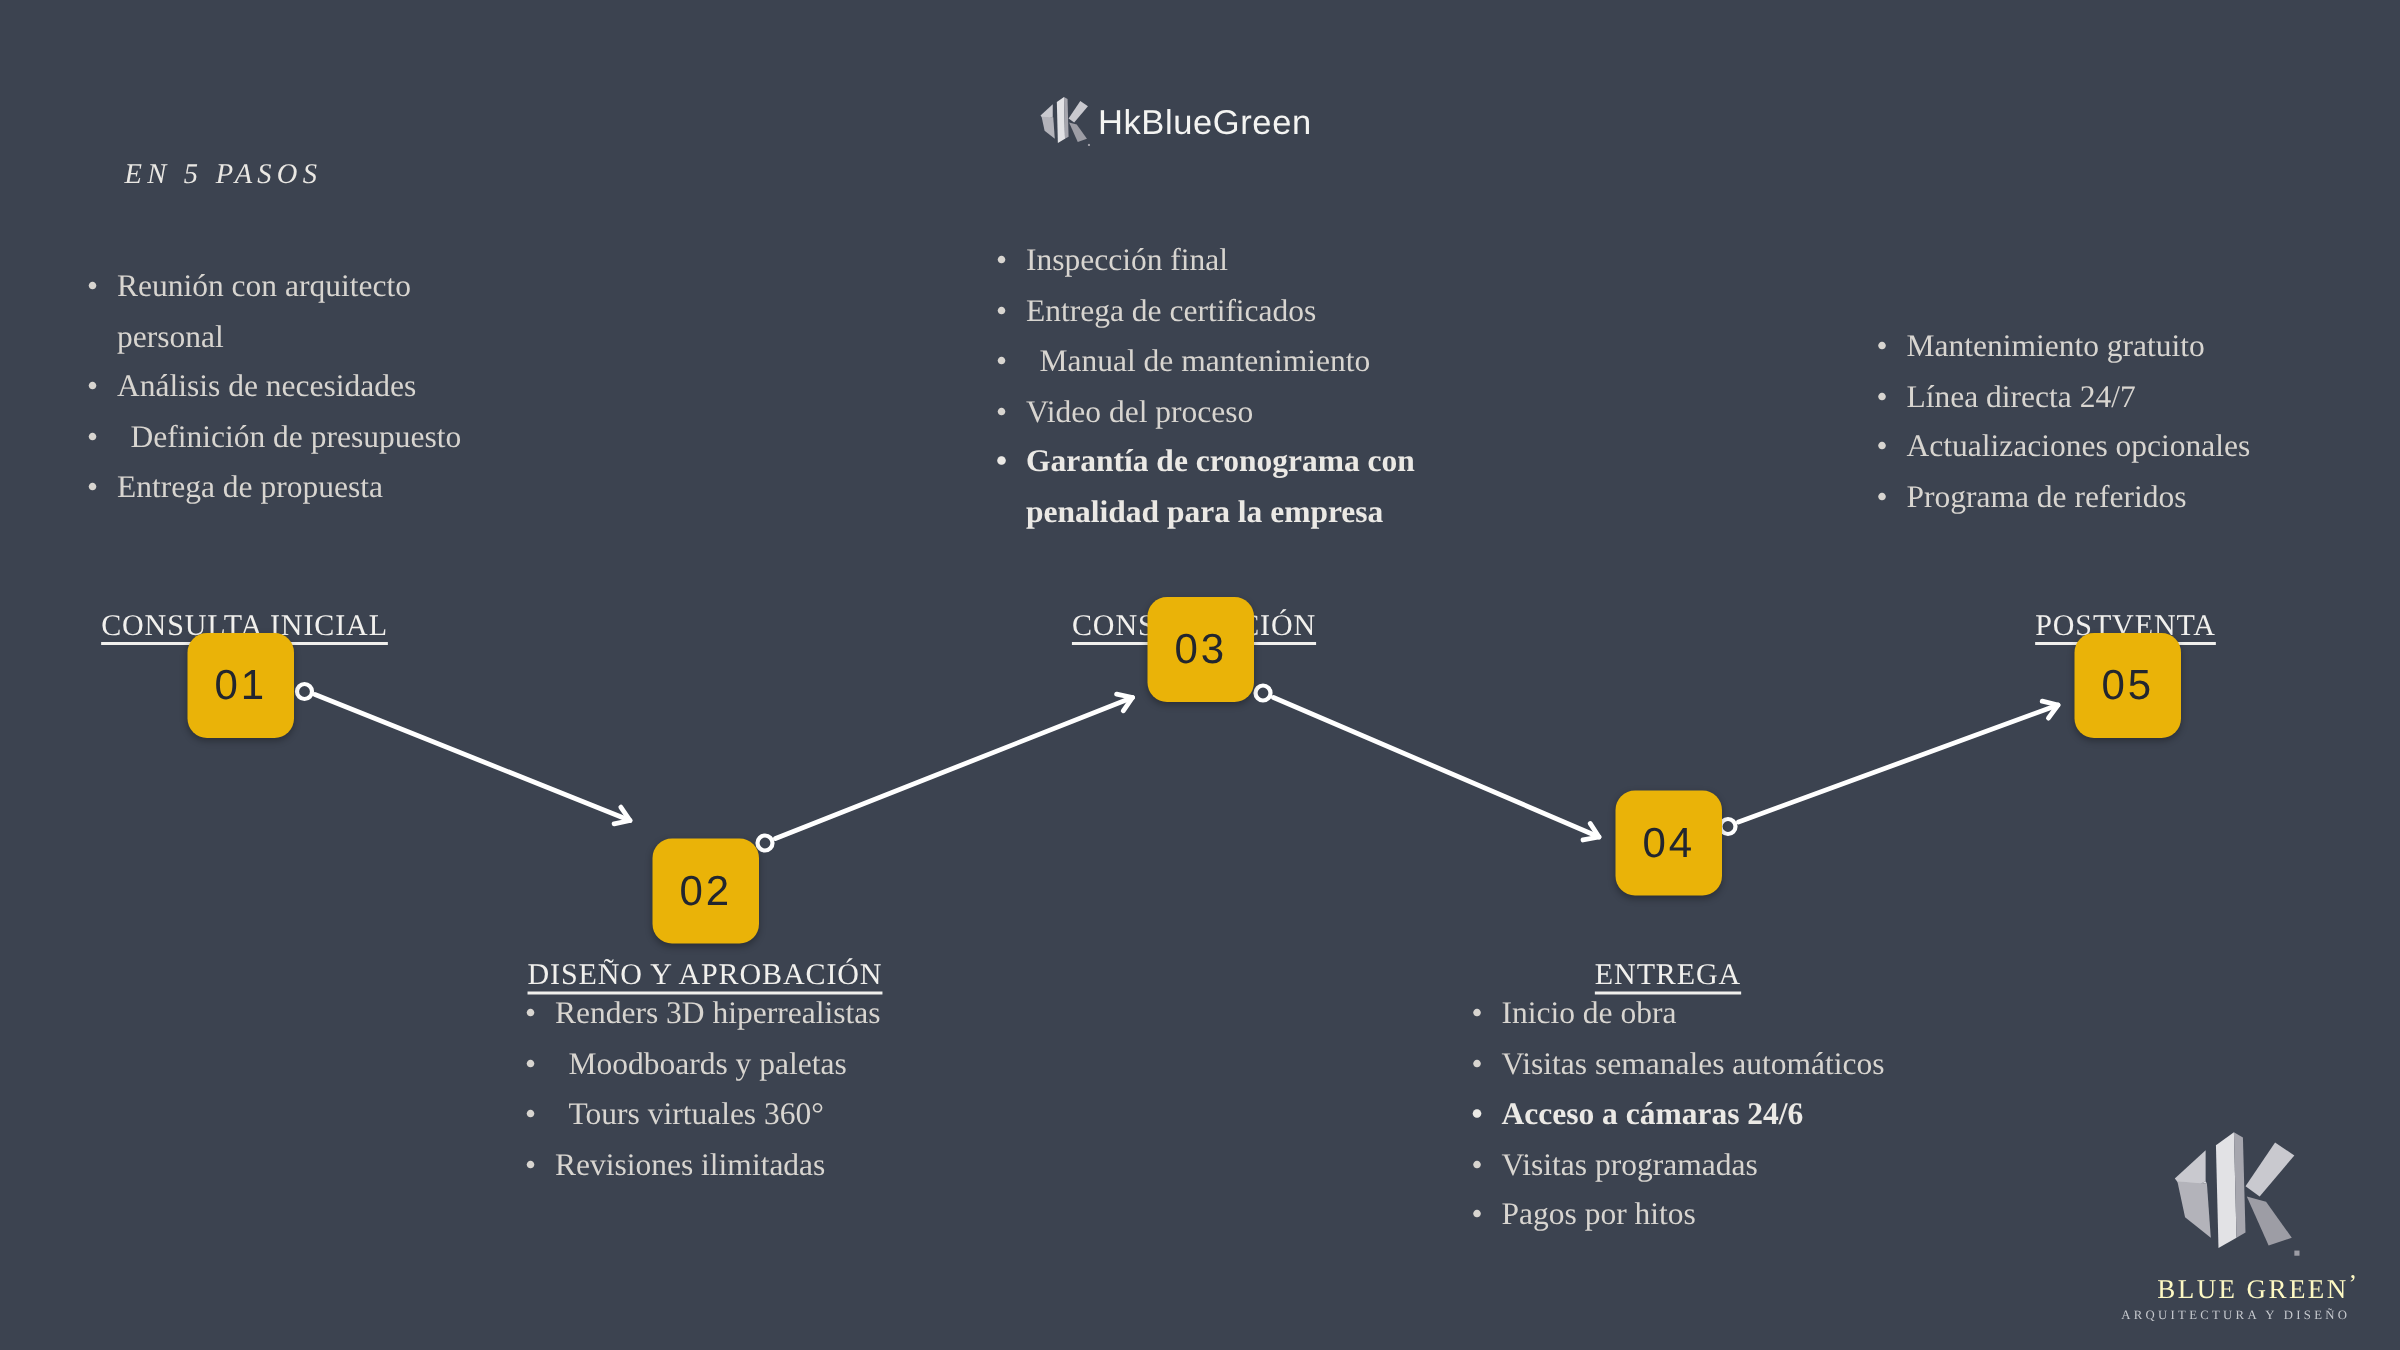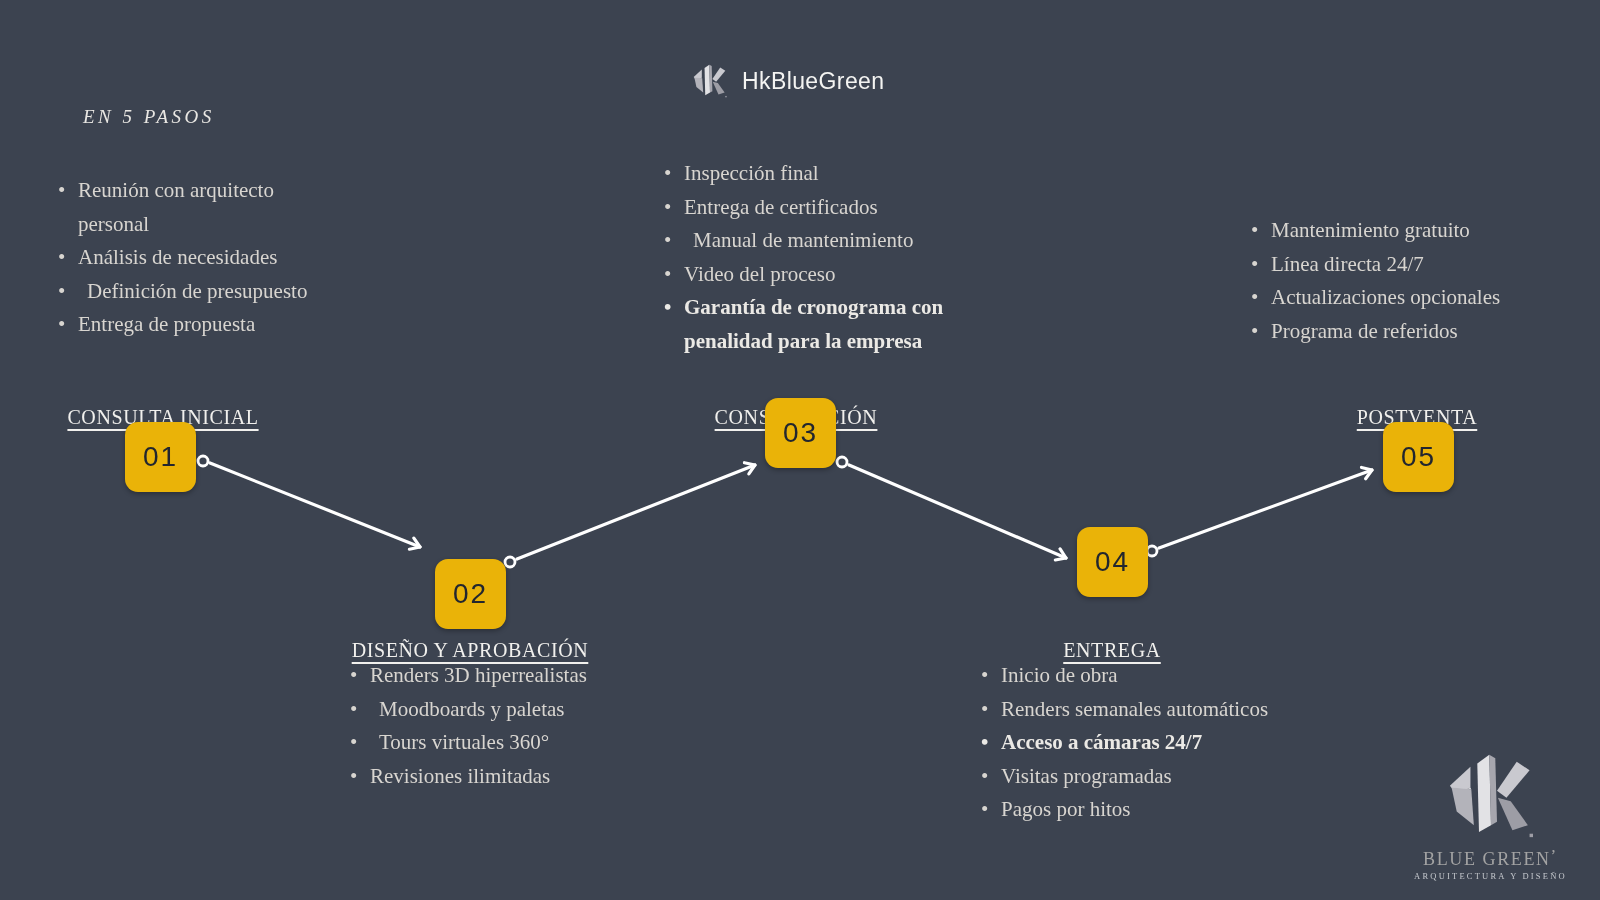--- a/index.html
+++ b/index.html
@@ -2,21 +2,21 @@
 <html><head>
 <meta charset="utf-8">
 <title>HkBlueGreen — Proceso en 5 pasos</title>
 <style>
   html,body{margin:0;padding:0;background:#3c4350;}
   body{width:1600px;height:900px;position:relative;overflow:hidden;
        font-family:"Liberation Serif",serif;color:#d8d5d0;}
   .abs{position:absolute;}
 
   
-  .brand{left:693px;top:60px;display:flex;align-items:center;gap:15px;}
+  .brand{left:693px;top:60px;display:flex;align-items:center;gap:5px;}
   .brand-icon{width:34px;height:42px;display:block;}
   .brand-text{font-family:"Liberation Sans",sans-serif;font-size:23px;font-weight:500;
               color:#f4f4f2;letter-spacing:.4px;}
 
   
   .tagline{left:83px;top:106px;font-style:italic;font-size:19px;letter-spacing:3.5px;
            color:#e9e7e3;}
 
   
   ul.blist{list-style:none;margin:0;padding:0;font-size:21px;line-height:33.5px;color:#d8d5d0;}
@@ -50,21 +50,21 @@
   .b2{left:435px;top:527px;margin-top:32px;}
   .b3{left:765px;top:398px;align-items:center;}
   .b4{left:1077px;top:527px;}
   .b5{left:1383px;top:422px;}
 
   .arrows{left:0;top:0;}
 
   
   .biglogo{left:1408px;top:748px;width:165px;text-align:center;}
   .biglogo-icon{width:86px;height:96px;display:block;margin:0 auto;}
-  .biglogo-title{font-size:18px;letter-spacing:1.6px;color:#a3a3a3;margin-top:2px;white-space:nowrap;}
+  .biglogo-title{font-size:18px;letter-spacing:1.6px;color:#fef9c3;margin-top:2px;white-space:nowrap;text-align:right;}
   .biglogo-title .mark{font-size:17px;vertical-align:4px;}
   .biglogo-sub{font-size:8.5px;letter-spacing:2.2px;color:#c6c9ce;margin-top:1px;white-space:nowrap;}
 </style>
 </head>
 <body>
 
 <svg width="0" height="0" style="position:absolute" aria-hidden="true">
   <symbol id="hk" viewBox="0 0 100 112">
     <polygon points="2,44 26,22 26,46 10,54" fill="#c9c9cf"></polygon>
     <polygon points="10,54 26,46 27,48 4,46" fill="#d8d8dc"></polygon>
@@ -142,22 +142,22 @@
   </ul>
 <ul class="abs blist list3">
     <li>Inspección final</li>
     <li>Entrega de certificados</li>
     <li class="indent">Manual de mantenimiento</li>
     <li>Video del proceso</li>
     <li class="bold">Garantía de cronograma con penalidad para la empresa</li>
   </ul>
 <ul class="abs blist list4">
     <li>Inicio de obra</li>
-    <li>Renders semanales automáticos</li>
-    <li class="bold">Acceso a cámaras 24/7</li>
+    <li>Visitas semanales automáticos</li>
+    <li class="bold">Acceso a cámaras 24/6</li>
     <li>Visitas programadas</li>
     <li>Pagos por hitos</li>
   </ul>
 <ul class="abs blist list5">
     <li>Mantenimiento gratuito</li>
     <li>Línea directa 24/7</li>
     <li>Actualizaciones opcionales</li>
     <li>Programa de referidos</li>
   </ul>
 

